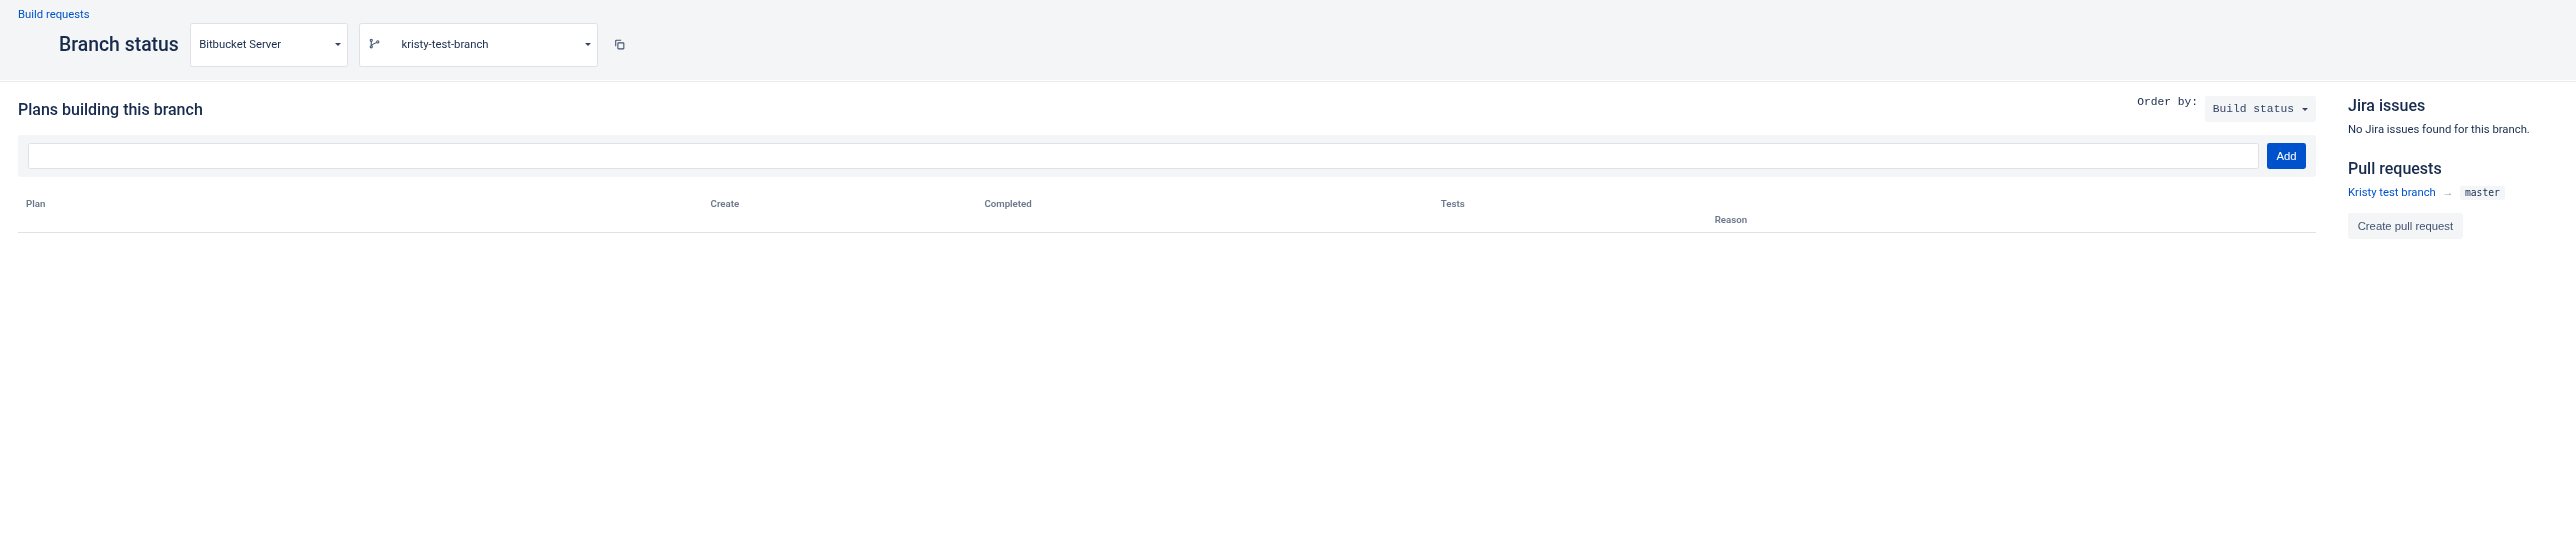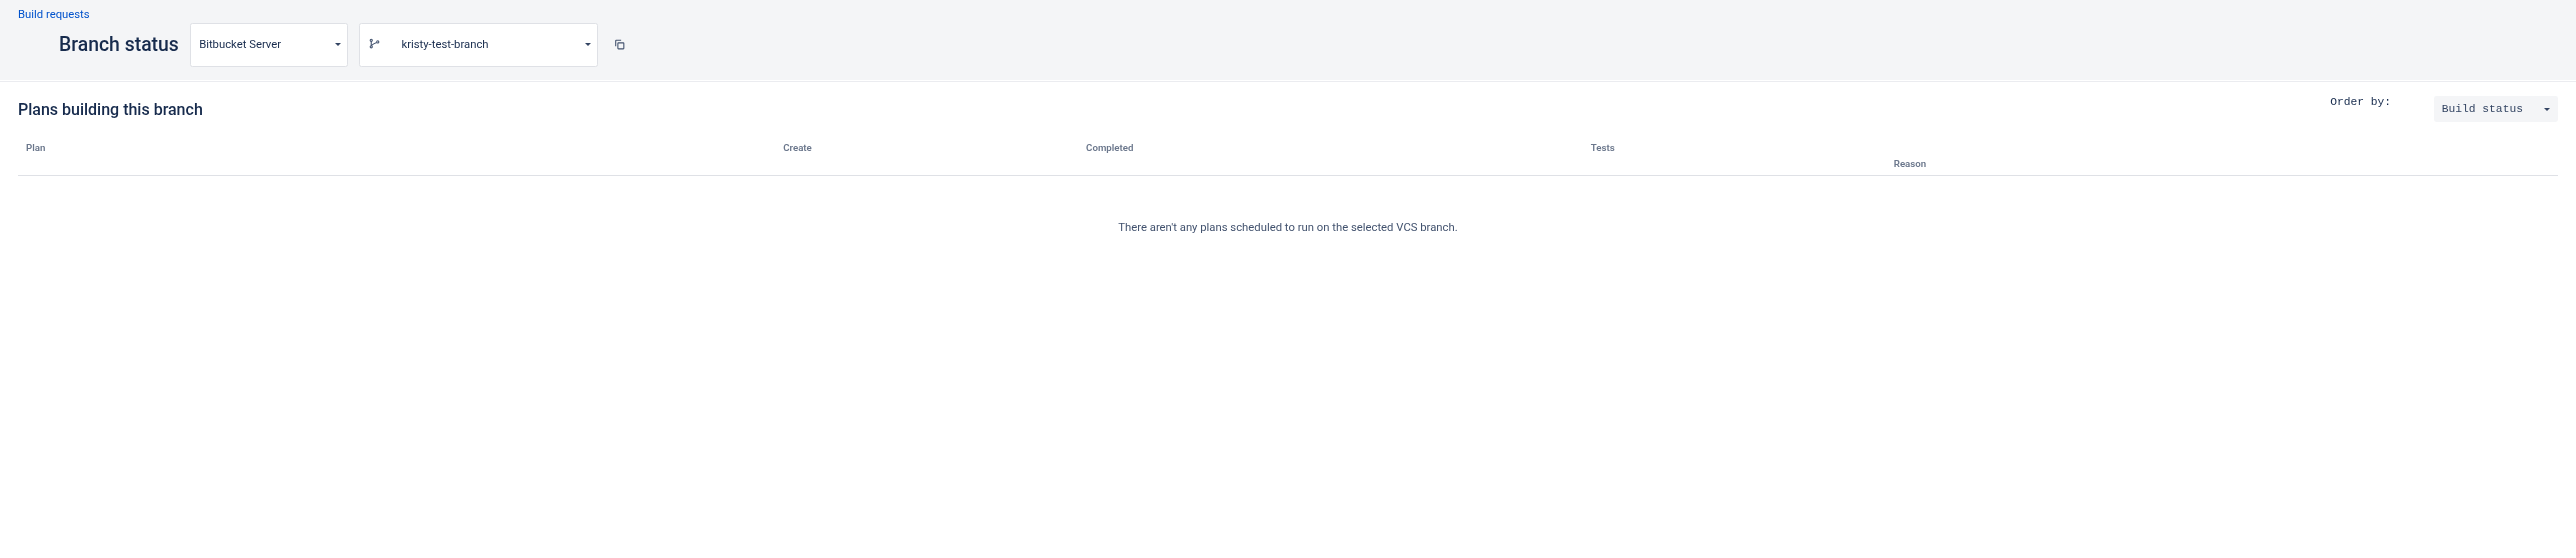--- a/index.html
+++ b/index.html
@@ -107,24 +107,23 @@
       font-size: 11.3px;
       color: #172B4D;
     }
     .order-select {
       background: #F4F5F7;
       border-radius: 2.4px;
       height: 26px;
       display: flex;
       align-items: center;
       padding: 0 8px;
-      gap: 21px;
+      gap: 8px;
       cursor: pointer;
       color: #344563;
-      margin-left: 36px;
     }
     .add-panel {
       background: #F4F5F7;
       border-radius: 2.4px;
       padding: 8px 9.7px;
       display: flex;
       gap: 8px;
       margin-bottom: 14.5px;
     }
     .add-input {
@@ -258,26 +257,41 @@
       <h2 class="section-heading">Plans building this branch</h2>
       <div class="order-by-wrap">
         <span class="order-label">Order by:</span>
         <div class="order-select">
           <span>Build status</span>
           <span class="chevron-down"></span>
         </div>
       </div>
     </div>
 
+    <div class="add-panel">
+      <input class="add-input" type="text" style="">
+      <button class="add-btn">Add</button>
+    </div>
 
     <div class="table-head">
       <div class="th col-plan">Plan</div>
       <div class="th col-build">Create</div>
       <div class="th col-completed">Completed</div>
       <div class="th col-tests">Tests</div>
       <div class="th col-reason">Reason</div>
     </div>
 
-    <div class="empty-msg">There aren't any plans scheduled to run on the selected VCS branch.</div>
   </div>
 
+  <div class="side-col">
+    <h2 class="side-heading">Jira issues</h2>
+    <div class="side-text">No Jira issues found for this branch.</div>
+
+    <h2 class="side-heading">Pull requests</h2>
+    <div class="pr-row">
+      <span class="pr-link">Kristy test branch</span>
+      <span class="arrow-right">→</span>
+      <span class="code-chip">master</span>
+    </div>
+    <button class="subtle-btn">Create pull request</button>
+  </div>
 </div>
 
 
 </body></html>

